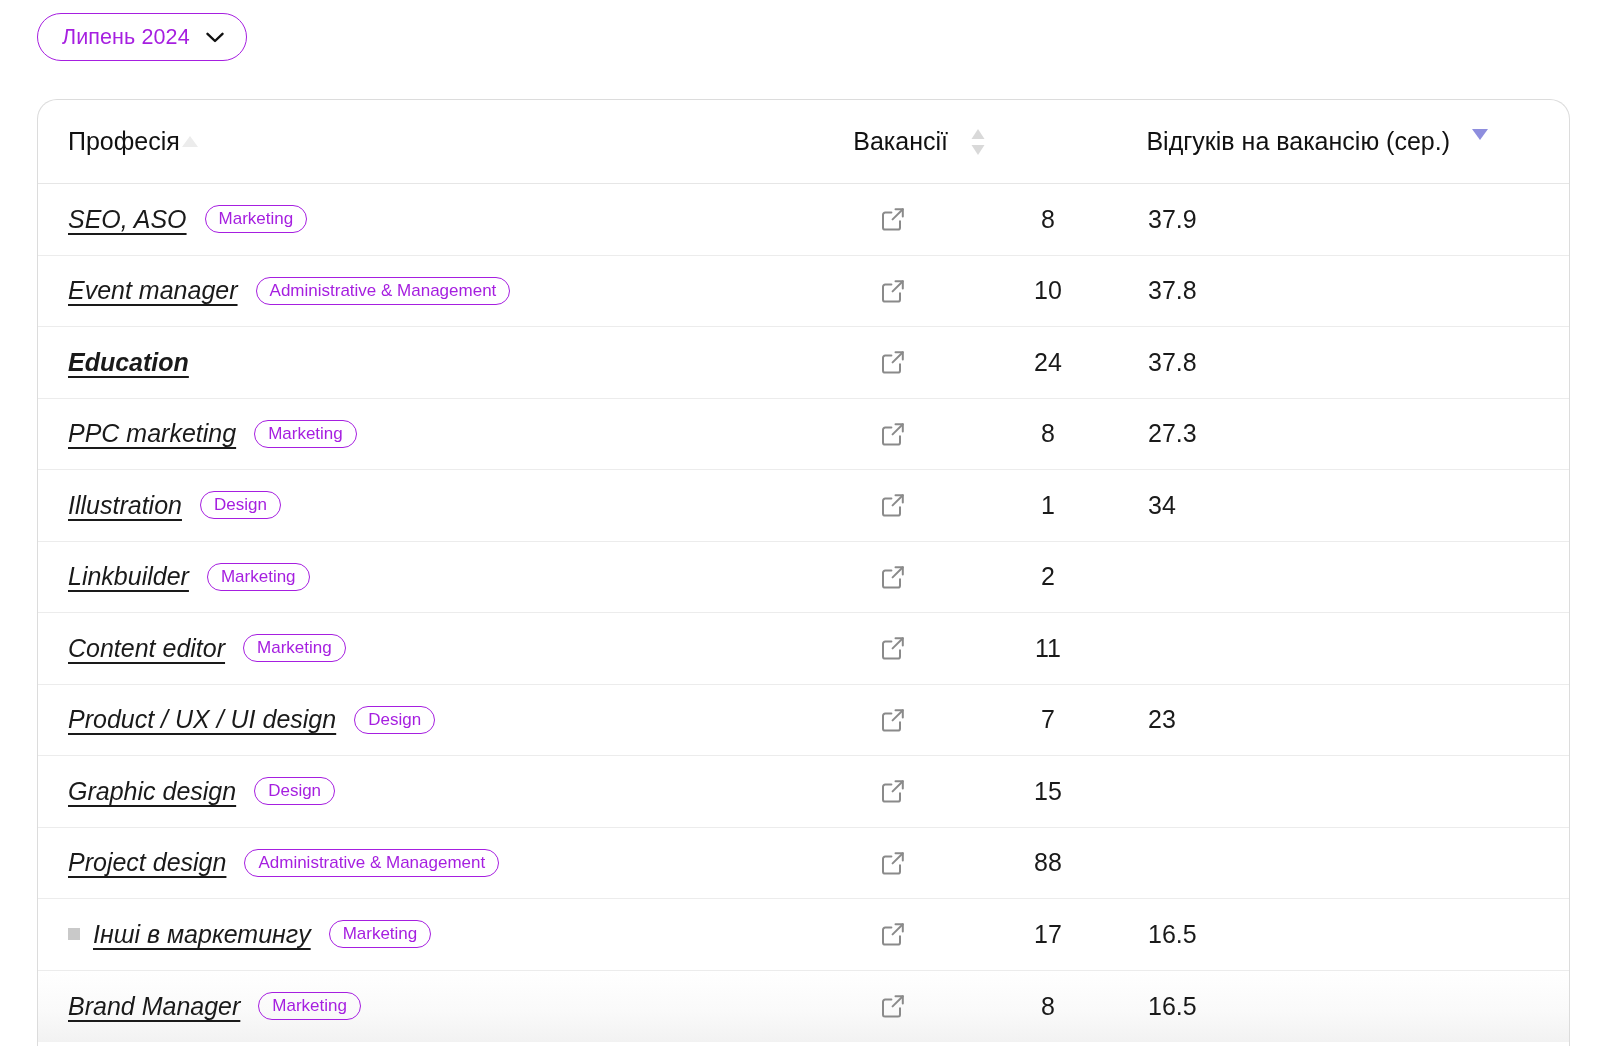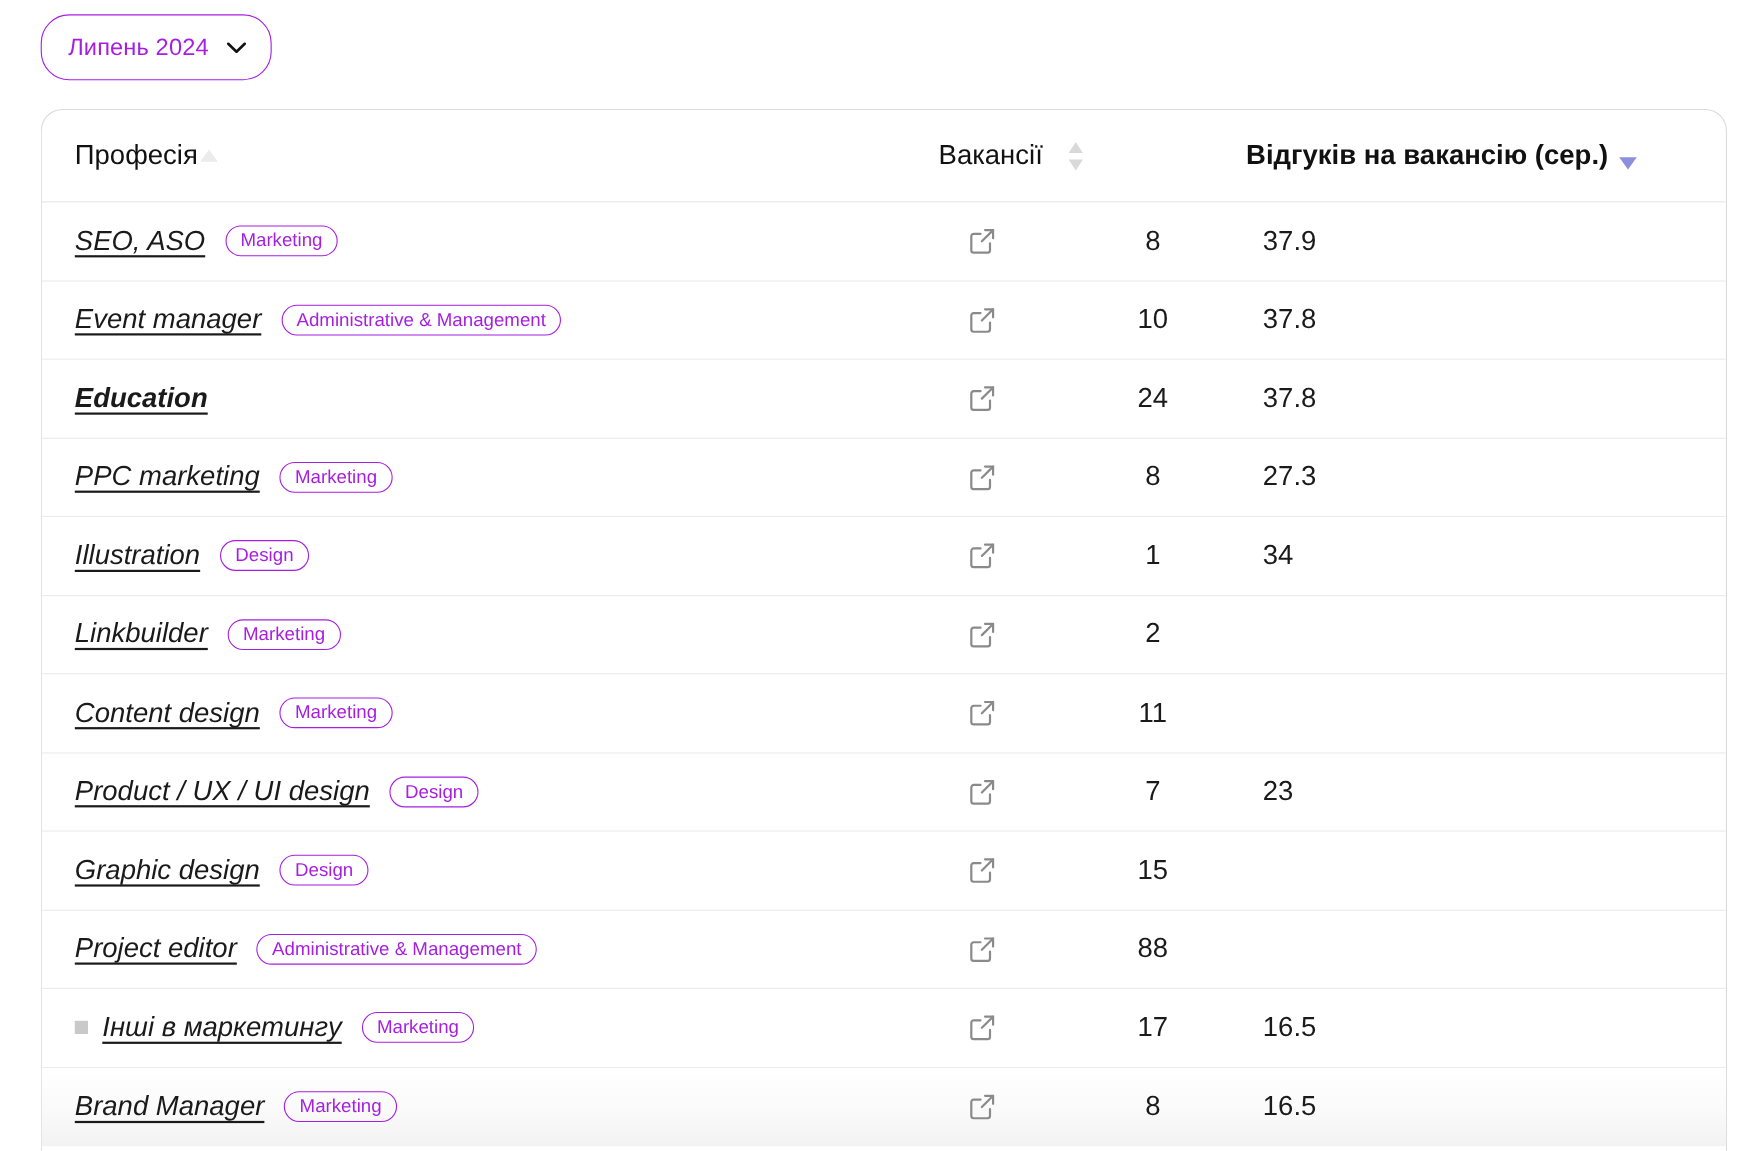--- a/index.html
+++ b/index.html
@@ -8,21 +8,21 @@
     width: 1600px; height: 1046px;
     background: #ffffff;
     font-family: "Liberation Sans", sans-serif;
     overflow: hidden;
   }
 
   
   #period-selector {
     position: absolute;
     left: 37px; top: 13px;
-    height: 60px;
+    height: 48px;
     display: inline-flex;
     align-items: center;
     gap: 16px;
     padding: 0 22px 0 24px;
     border: 1.6px solid #a61fe0;
     border-radius: 26px;
     background: #ffffff;
     cursor: pointer;
     user-select: none;
   }
@@ -78,25 +78,24 @@
   .th-vacancies {
     display: flex;
     align-items: center;
     justify-content: flex-end;
     gap: 0px;
     padding-right: 0;
   }
   .th-vacancies .th-text { margin-right: 0; }
   .th-responses {
     display: flex;
-    align-items: flex-end;
+    align-items: flex-start;
     justify-content: flex-end;
-    gap: 8px;
+    gap: 20px;
     padding-right: 38px;
-    font-weight: bold;
   }
   .sort-icon { display: block; flex: none; }
   .sort-slot-left { width: 60px; display: flex; justify-content: flex-start; }
   .sort-slot-mid  { width: 60px; display: flex; justify-content: center; }
 
   
   .tr {
     height: 71.5px;
     border-bottom: 1px solid #ececec;
   }
@@ -292,21 +291,21 @@
           <svg width="26" height="26" viewBox="0 0 26 26" fill="none" aria-hidden="true">
             <path d="M15.5 3.2 H22.8 V10.5" stroke="#8a8a8a" stroke-width="2" stroke-linecap="round" stroke-linejoin="round"></path>
             <path d="M22.8 3.2 L12.6 13.4" stroke="#8a8a8a" stroke-width="2" stroke-linecap="round"></path>
             <path d="M20 15.2 V21.4 a2.2 2.2 0 0 1 -2.2 2.2 H5.2 A2.2 2.2 0 0 1 3 21.4 V8.8 a2.2 2.2 0 0 1 2.2 -2.2 H11.4" stroke="#8a8a8a" stroke-width="2" stroke-linecap="round" stroke-linejoin="round"></path>
           </svg>
         </div>
         <div class="cell-num">2</div>
       </div>
       <div class="tr row-grid">
         <div class="cell-profession">
-          <span class="prof-name">Content design</span>
+          <span class="prof-name">Content editor</span>
           <span class="tag">Marketing</span>
         </div>
         <div class="cell-link">
           <svg width="26" height="26" viewBox="0 0 26 26" fill="none" aria-hidden="true">
             <path d="M15.5 3.2 H22.8 V10.5" stroke="#8a8a8a" stroke-width="2" stroke-linecap="round" stroke-linejoin="round"></path>
             <path d="M22.8 3.2 L12.6 13.4" stroke="#8a8a8a" stroke-width="2" stroke-linecap="round"></path>
             <path d="M20 15.2 V21.4 a2.2 2.2 0 0 1 -2.2 2.2 H5.2 A2.2 2.2 0 0 1 3 21.4 V8.8 a2.2 2.2 0 0 1 2.2 -2.2 H11.4" stroke="#8a8a8a" stroke-width="2" stroke-linecap="round" stroke-linejoin="round"></path>
           </svg>
         </div>
         <div class="cell-num">11</div>
@@ -335,21 +334,21 @@
           <svg width="26" height="26" viewBox="0 0 26 26" fill="none" aria-hidden="true">
             <path d="M15.5 3.2 H22.8 V10.5" stroke="#8a8a8a" stroke-width="2" stroke-linecap="round" stroke-linejoin="round"></path>
             <path d="M22.8 3.2 L12.6 13.4" stroke="#8a8a8a" stroke-width="2" stroke-linecap="round"></path>
             <path d="M20 15.2 V21.4 a2.2 2.2 0 0 1 -2.2 2.2 H5.2 A2.2 2.2 0 0 1 3 21.4 V8.8 a2.2 2.2 0 0 1 2.2 -2.2 H11.4" stroke="#8a8a8a" stroke-width="2" stroke-linecap="round" stroke-linejoin="round"></path>
           </svg>
         </div>
         <div class="cell-num">15</div>
       </div>
       <div class="tr row-grid">
         <div class="cell-profession">
-          <span class="prof-name">Project editor</span>
+          <span class="prof-name">Project design</span>
           <span class="tag">Administrative &amp; Management</span>
         </div>
         <div class="cell-link">
           <svg width="26" height="26" viewBox="0 0 26 26" fill="none" aria-hidden="true">
             <path d="M15.5 3.2 H22.8 V10.5" stroke="#8a8a8a" stroke-width="2" stroke-linecap="round" stroke-linejoin="round"></path>
             <path d="M22.8 3.2 L12.6 13.4" stroke="#8a8a8a" stroke-width="2" stroke-linecap="round"></path>
             <path d="M20 15.2 V21.4 a2.2 2.2 0 0 1 -2.2 2.2 H5.2 A2.2 2.2 0 0 1 3 21.4 V8.8 a2.2 2.2 0 0 1 2.2 -2.2 H11.4" stroke="#8a8a8a" stroke-width="2" stroke-linecap="round" stroke-linejoin="round"></path>
           </svg>
         </div>
         <div class="cell-num">88</div>

